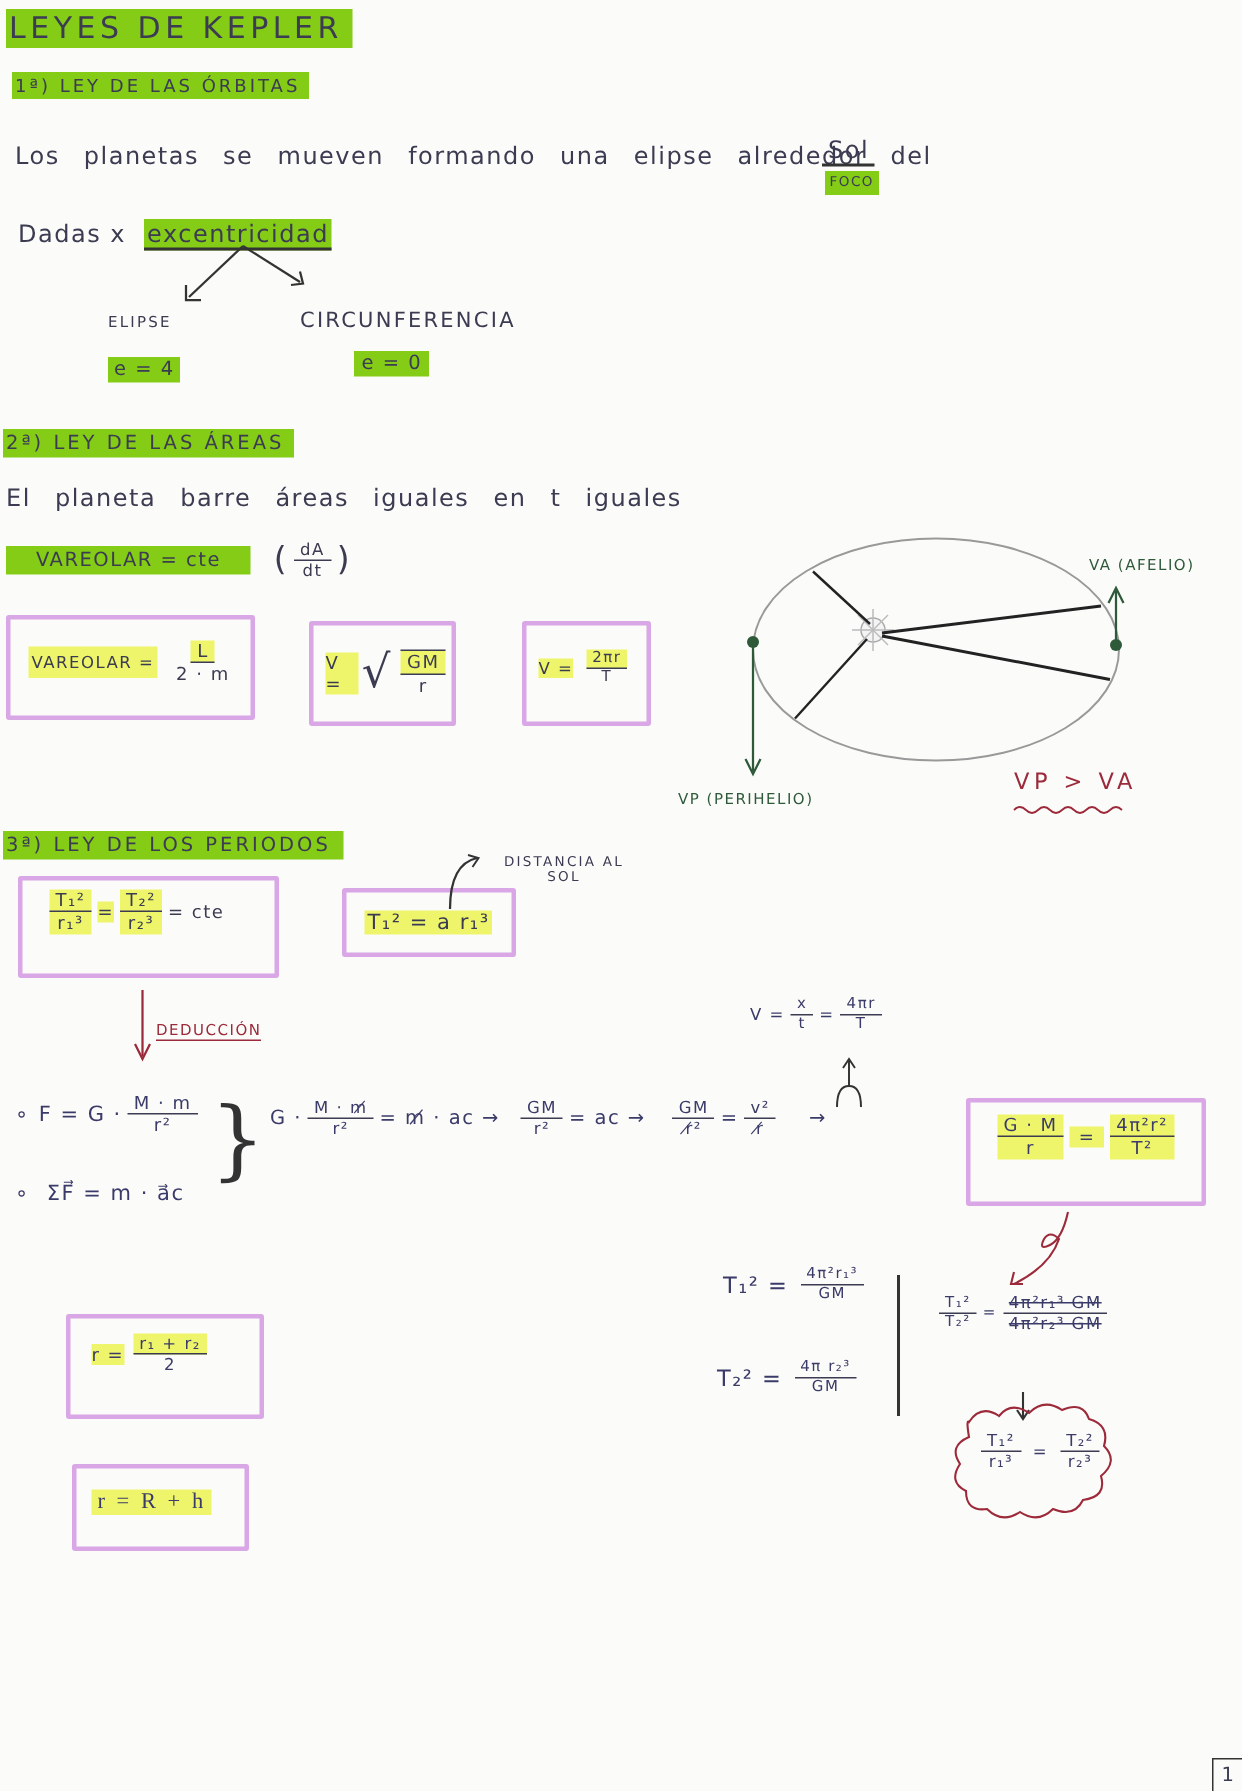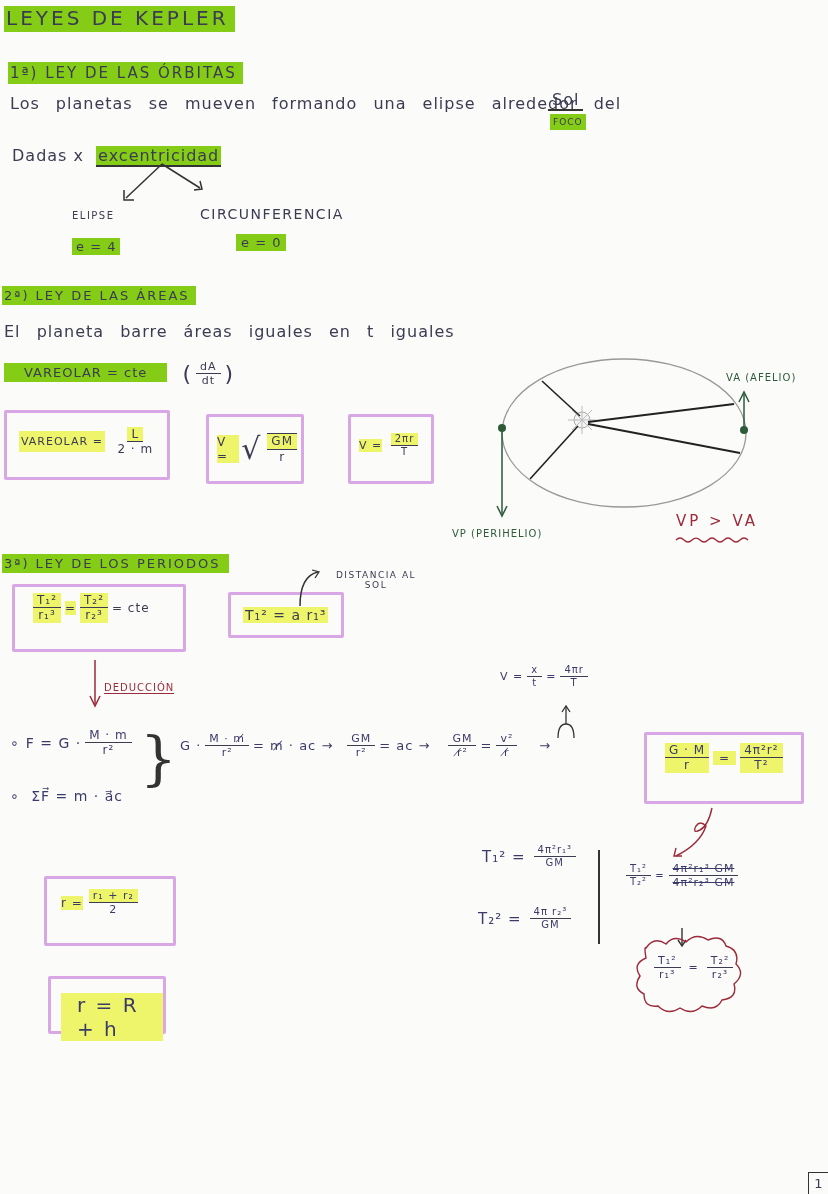--- a/index.html
+++ b/index.html
@@ -18,21 +18,21 @@
   .green { color:#2e5a3a; }
   .math { font-size:14px; color:#3b3b6a; }
 </style>
 </head>
 <body>
 
 <div class="abs hand" style="left:4px;top:6px;font-size:20px;letter-spacing:3px;">
   <span class="hl-pink" style="padding:0 6px 2px 2px;">LEYES DE KEPLER</span>
 </div>
 
-<div class="abs hand caps" style="left:8px;top:50px;font-size:15px;margin-top:14px;">
+<div class="abs hand caps" style="left:8px;top:50px;font-size:12px;">
   <span class="hl-pink" style="padding:2px 6px 2px 2px;">1ª) LEY DE LAS ÓRBITAS</span>
 </div>
 
 <div class="abs hand" style="left:10px;top:94px;font-size:16px;word-spacing:10px;">
   <span>Los planetas se mueven formando una elipse alrededor del</span>
 </div>
 <div class="abs hand" style="left:548px;top:90px;font-size:16px;border-bottom:2px solid #333;padding:0 4px;">Sol</div>
 <div class="abs hand hl-pink" style="left:550px;top:114px;font-size:9px;padding:3px 3px;">FOCO</div>
 
 <div class="abs hand" style="left:12px;top:146px;font-size:16px;">
@@ -275,16 +275,16 @@
 <div class="pinkbox" style="left:44px;top:876px;width:126px;height:64px;">
   <div class="abs hand math" style="left:14px;top:10px;display:flex;align-items:center;font-size:12px;">
     <span class="hl-yel">r =</span>
     <span class="frac" style="font-size:11px;margin-left:6px;">
         <span class="num hl-yel">r₁ + r₂</span>
         <span class="den">2</span>
       </span>
   </div>
 </div>
 <div class="pinkbox" style="left:48px;top:976px;width:112px;height:52px;">
-  <div class="abs hand math hl-yel" style="left:10px;top:14px;font-size:20px;padding:0 16px;letter-spacing:2px;">r = R + h</div>
+  <div class="abs hand math hl-yel" style="left:10px;top:14px;font-size:15px;padding:0 4px;letter-spacing:2px;font-family:Liberation Serif, serif;">r = R + h</div>
 </div>
 
 <div class="abs hand" style="left:808px;top:1172px;width:20px;height:22px;border-left:1.5px solid #333;border-top:1.5px solid #333;font-size:13px;text-align:center;line-height:22px;">1</div>
 
 </body></html>

